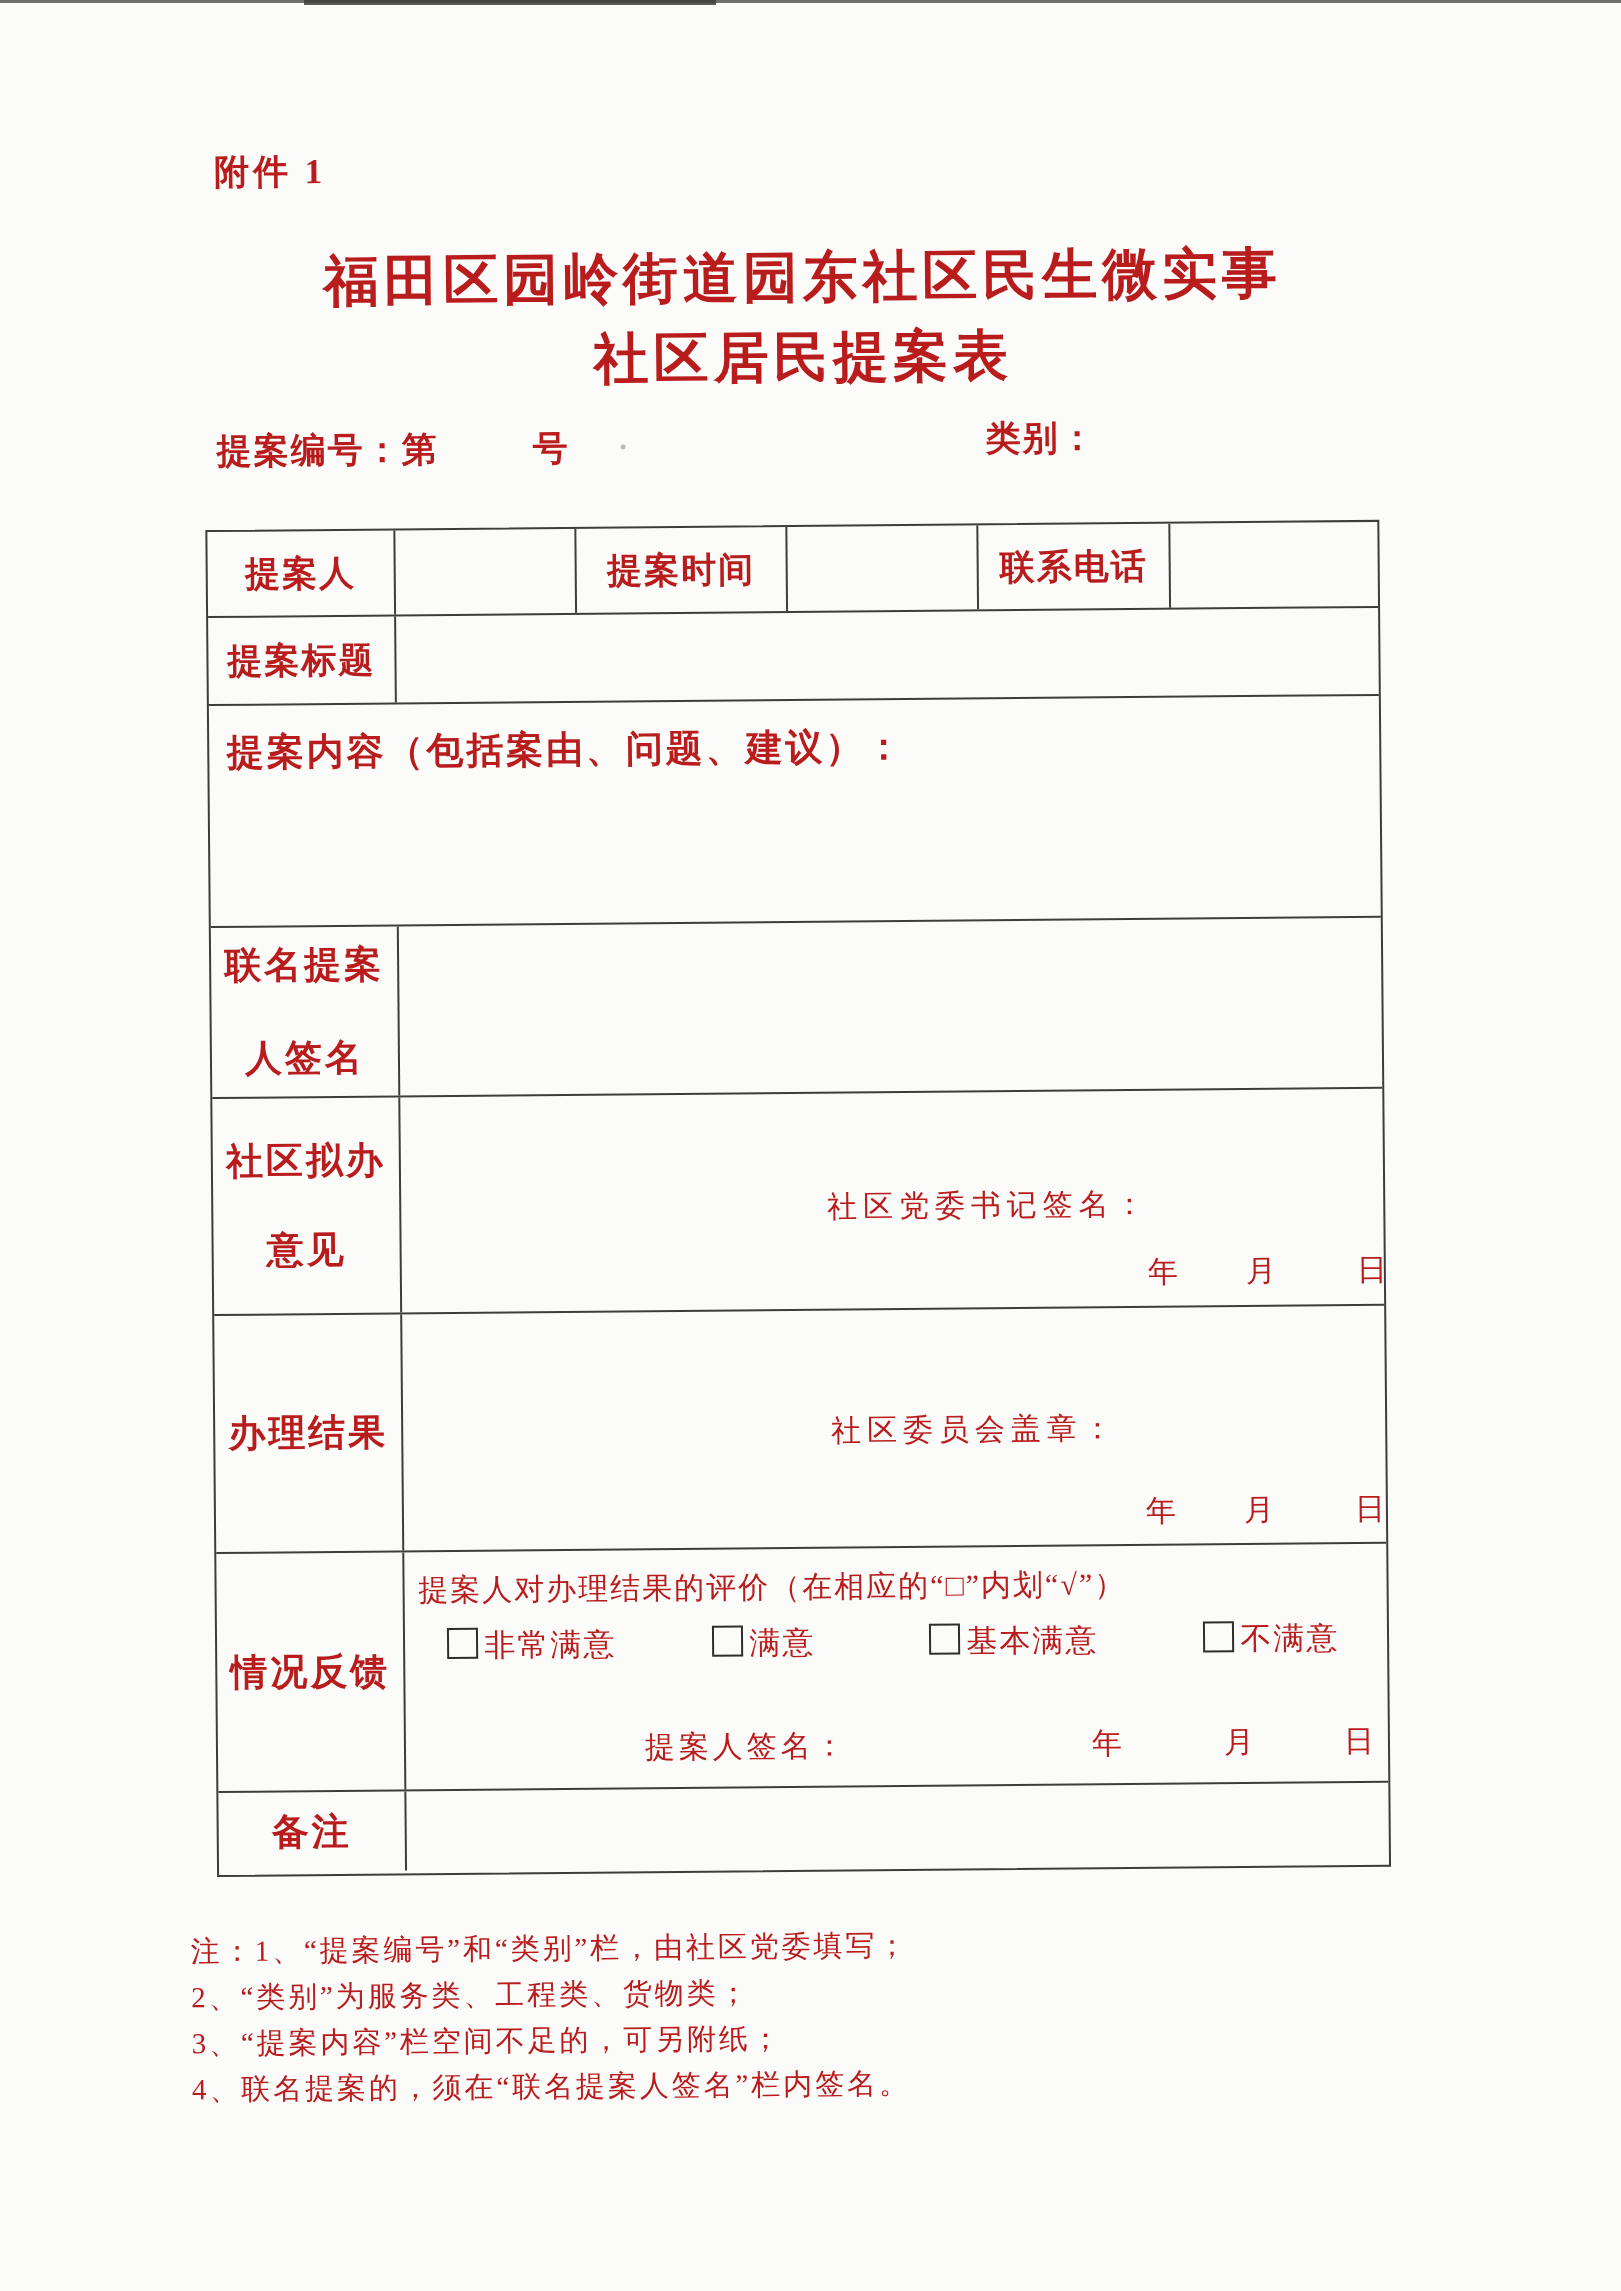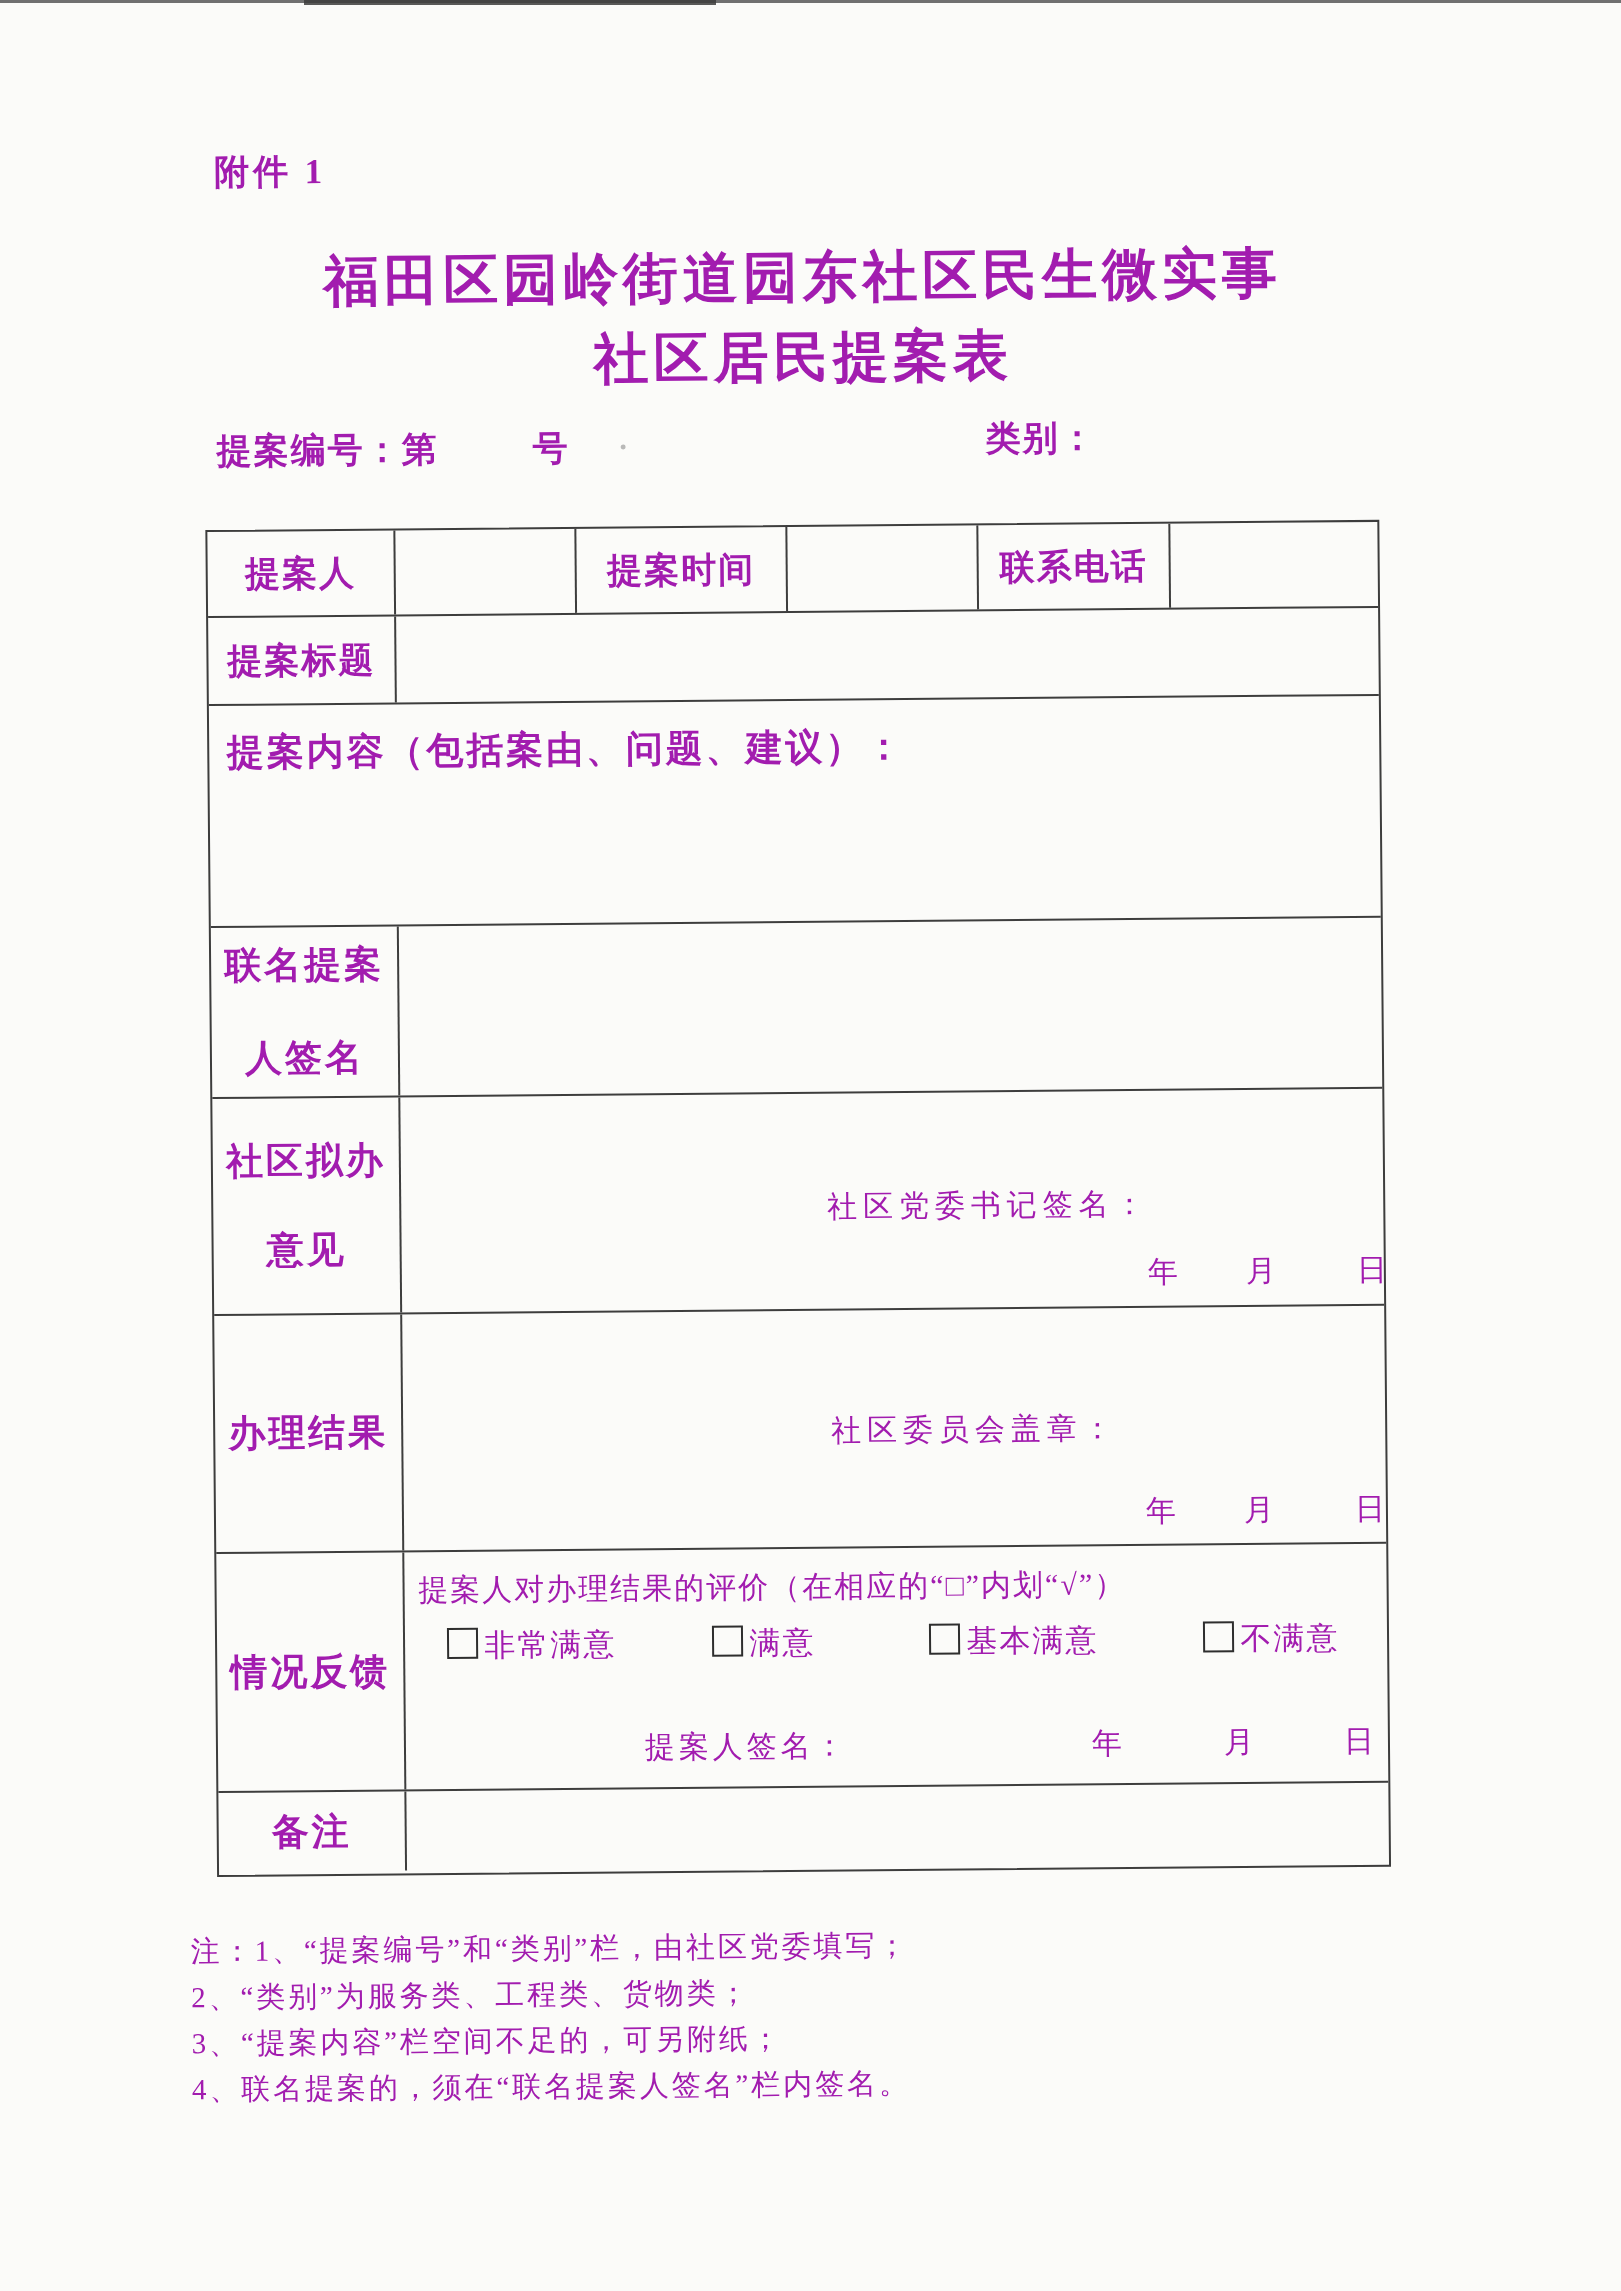--- a/index.html
+++ b/index.html
@@ -7,21 +7,21 @@
     padding: 0;
     background: #fbfbf9;
   }
   .sheet {
     position: relative;
     width: 1621px;
     height: 2292px;
     background: #fbfbf9;
     overflow: hidden;
     font-family: "Liberation Serif", "DejaVu Serif", serif;
-    color: #a21caf;
+    color: #b91c1c;
   }
   .scan-edge {
     position: absolute;
     top: 0; left: 0;
     width: 100%; height: 2.9px;
     background: #4d4d4d;
     opacity: .8;
   }
   .scan-edge2 {
     position: absolute;

